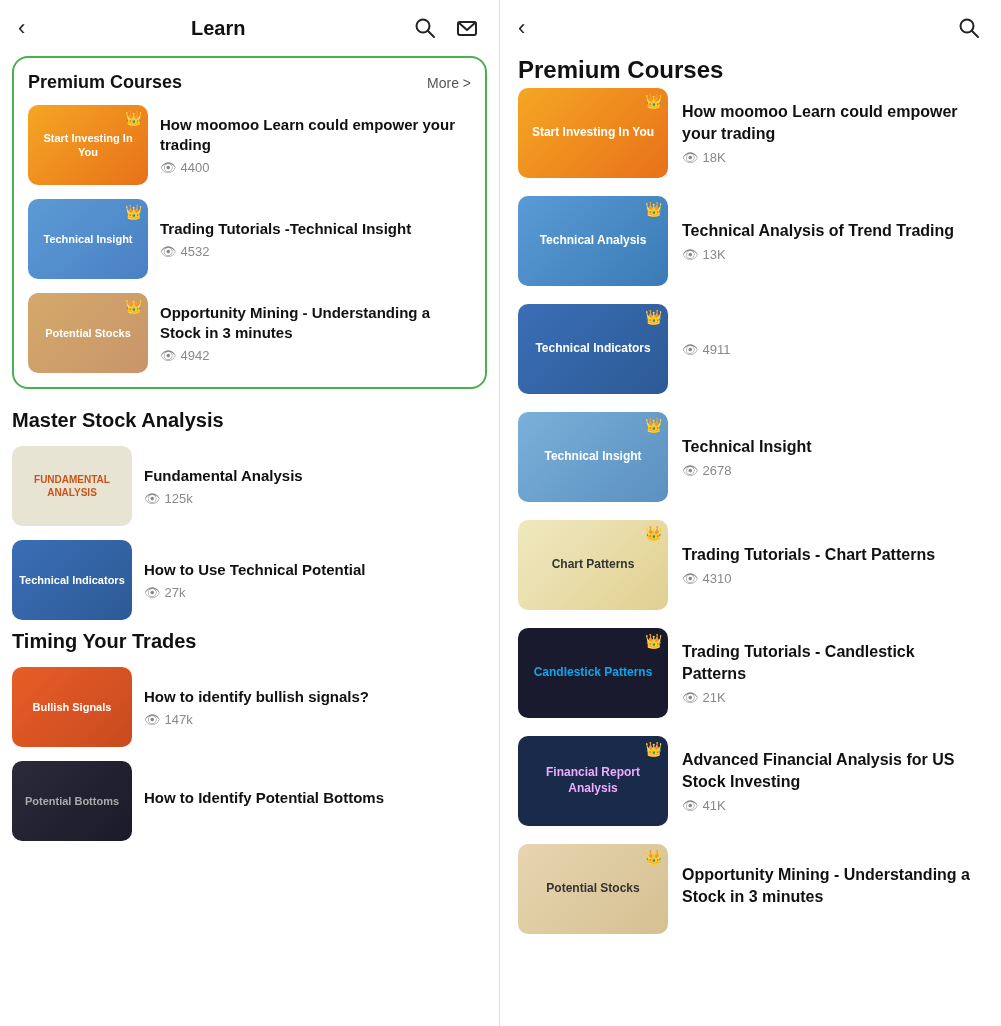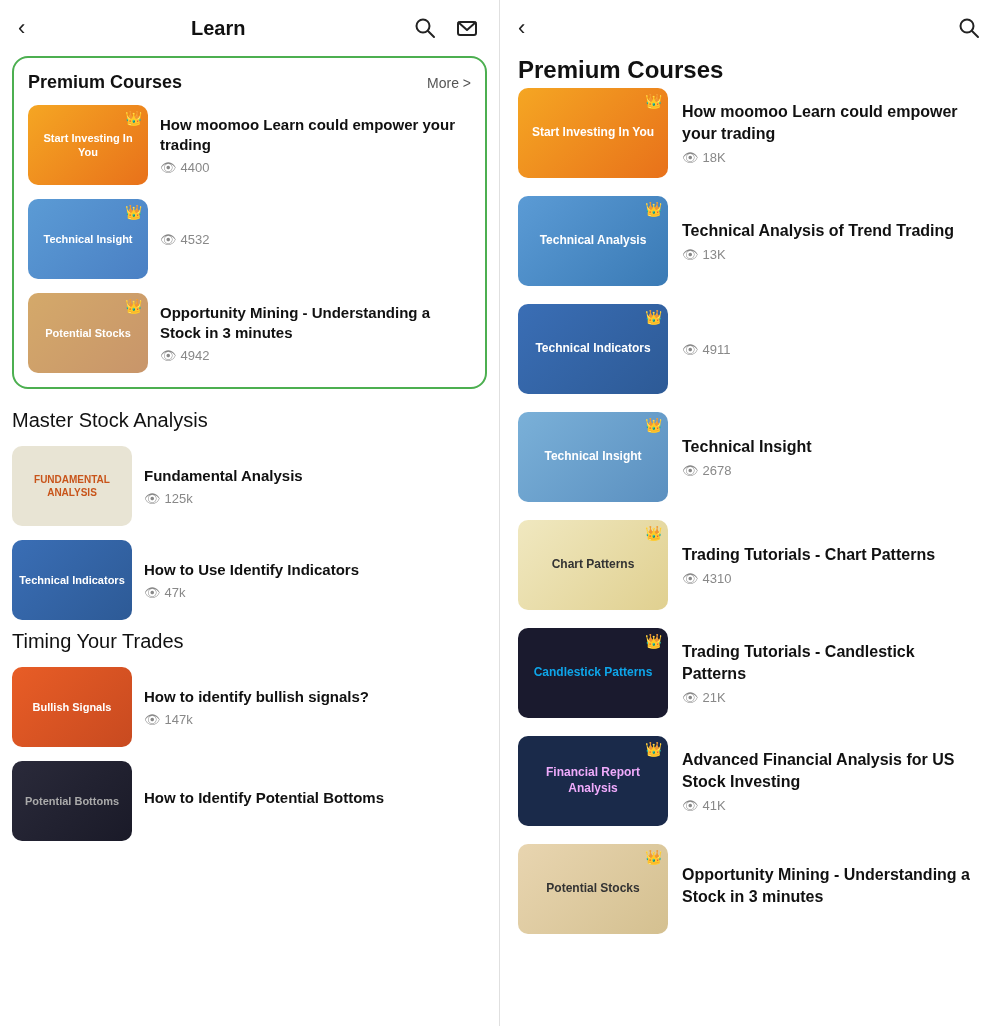--- a/index.html
+++ b/index.html
@@ -139,21 +139,21 @@
       gap: 4px;
     }
 
     
     .section {
       padding: 0 12px;
       margin-bottom: 10px;
     }
     .section-title-plain {
       font-size: 20px;
-      font-weight: 400;
+      font-weight: 700;
       color: #111;
       margin-bottom: 14px;
     }
 
     
     .thumb-orange { background: linear-gradient(135deg, #f5a623, #e8711a); }
     .thumb-blue { background: linear-gradient(135deg, #5b9bd5, #4a80c4); }
     .thumb-tan { background: linear-gradient(135deg, #d4a96a, #c8956a); }
     .thumb-gray { background: linear-gradient(135deg, #e8e0d0, #d5cab8); }
     .thumb-darkblue { background: linear-gradient(135deg, #3a6eb5, #2d5a96); }
@@ -290,20 +290,21 @@
         </div>
       </div>
     </div>
 
     <div class="course-item">
       <div class="course-thumb thumb-blue">
         <span class="crown-badge">👑</span>
         <span class="thumb-label">Technical Insight</span>
       </div>
       <div class="course-info">
+        <div class="course-title">Trading Tutorials -Technical Insight</div>
         <div class="course-views">
           <span>👁</span>
           <span>4532</span>
         </div>
       </div>
     </div>
 
     <div class="course-item">
       <div class="course-thumb thumb-tan">
         <span class="crown-badge">👑</span>
@@ -333,24 +334,24 @@
           <span>125k</span>
         </div>
       </div>
     </div>
 
     <div class="course-item">
       <div class="course-thumb thumb-darkblue">
         <span class="thumb-label">Technical Indicators</span>
       </div>
       <div class="course-info">
-        <div class="course-title">How to Use Identify Indicators</div>
+        <div class="course-title">How to Use Technical Potential</div>
         <div class="course-views">
           <span>👁</span>
-          <span>47k</span>
+          <span>27k</span>
         </div>
       </div>
     </div>
   </div>
 
   <div class="section">
     <div class="section-title-plain">Timing Your Trades</div>
 
     <div class="course-item">
       <div class="course-thumb thumb-red-orange">

